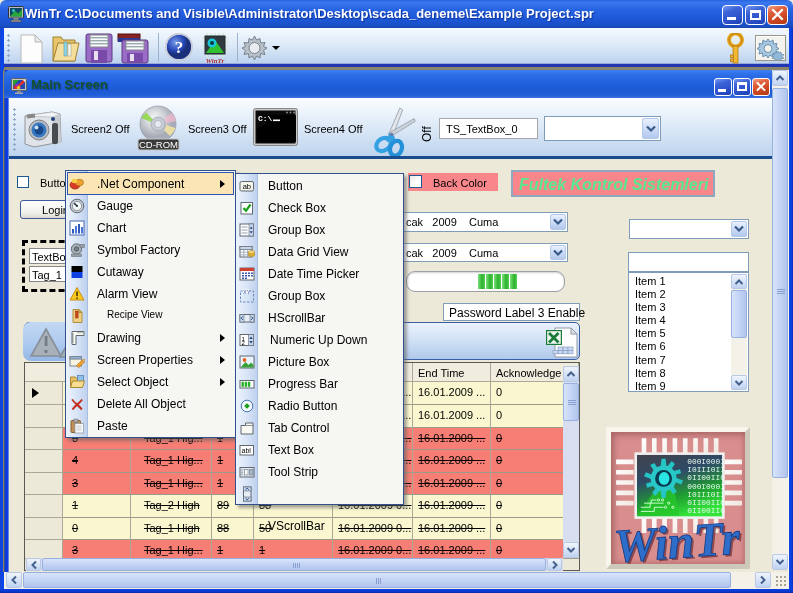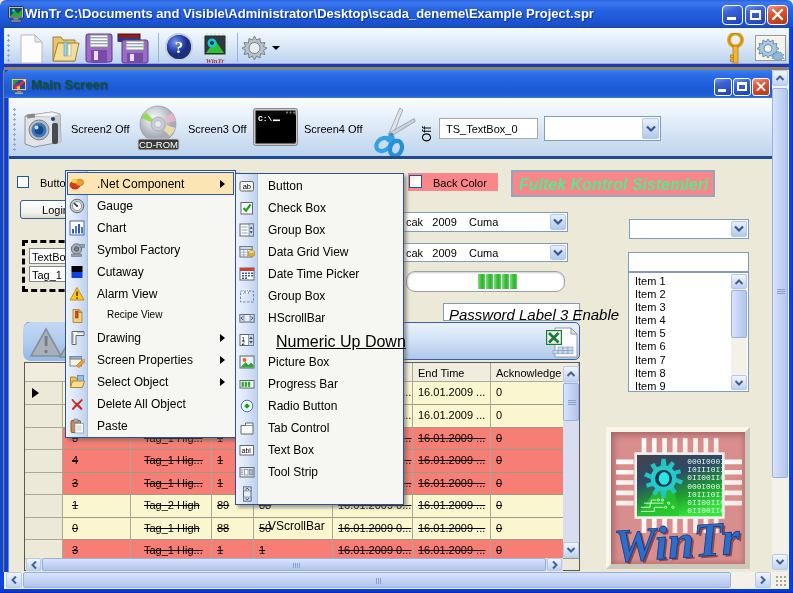--- a/index.html
+++ b/index.html
@@ -340,21 +340,21 @@
 
     <div class="abs" style="left:406px; top:271px; width:159px; height:21px; background:#fff; border:1px solid #9AA0A8; border-radius:9px; box-shadow:inset 0 1px 2px #D0D0D0;">
       <div style="position:absolute; left:71px; top:2px; width:7px; height:15px; background:linear-gradient(90deg,#7AE07A,#2CB22C 60%,#57D057);"></div>
       <div style="position:absolute; left:79px; top:2px; width:7px; height:15px; background:linear-gradient(90deg,#7AE07A,#2CB22C 60%,#57D057);"></div>
       <div style="position:absolute; left:87px; top:2px; width:7px; height:15px; background:linear-gradient(90deg,#7AE07A,#2CB22C 60%,#57D057);"></div>
       <div style="position:absolute; left:95px; top:2px; width:7px; height:15px; background:linear-gradient(90deg,#7AE07A,#2CB22C 60%,#57D057);"></div>
       <div style="position:absolute; left:103px; top:2px; width:7px; height:15px; background:linear-gradient(90deg,#7AE07A,#2CB22C 60%,#57D057);"></div>
     </div>
 
     <div class="abs" style="left:443px; top:303px; width:137px; height:18px; background:#fff; border:1px solid #7F9DB9;">
-      <div style="position:absolute; left:5px; top:2px; font-size:15px; white-space:nowrap;font-style:italic;">Password Label 3 Enable</div>
+      <div style="position:absolute; left:5px; top:2px; font-size:12px; white-space:nowrap;">Password Label 3 Enable</div>
     </div>
 
     <div class="abs" style="left:629px; top:219px; width:120px; height:20px; background:#fff; border:1px solid #7F9DB9;">
       <div class="xp-drop" style="width:16px;">
           <svg class="chev" width="11" height="7" viewBox="0 0 11 7">
             <path d="M1.5 1 L5.5 5 L9.5 1" stroke="#38588A" stroke-width="2.2" fill="none"></path>
           </svg>
         </div>
     </div>
     <div class="abs" style="left:628px; top:252px; width:121px; height:20px; background:#fff; border:1px solid #7F9DB9;"></div>
@@ -689,21 +689,21 @@
         <path d="M3.8 6.5 l-1.6 1.7 l1.6 1.7 M12.2 6.5 l1.6 1.7 l-1.6 1.7" stroke="#284878" stroke-width="1" fill="none"></path>
       </svg>
     <div class="abs" style="left:32px; top:137px; font-size:12px; white-space:nowrap;">HScrollBar</div>
     <svg class="abs" style="left:3px; top:158px;" width="16" height="16" viewBox="0 0 16 16">
         <rect x="1" y="2.5" width="13.5" height="11" fill="#fff" stroke="#606870"></rect>
         <text x="2.5" y="8.5" font-size="6" font-family="Liberation Sans">1</text>
         <text x="2.5" y="13" font-size="6" font-family="Liberation Sans">2</text>
         <rect x="9.5" y="2.5" width="5" height="11" fill="#C8D8F0" stroke="#606870" stroke-width="0.6"></rect>
         <path d="M12 4.5 l1.8 2.4 h-3.6 Z M12 11.5 l1.8 -2.4 h-3.6 Z" fill="#284878"></path>
       </svg>
-    <div class="abs" style="left:40px; top:159px; font-size:16px; white-space:nowrap;text-decoration:underline;">Numeric Up Down</div>
+    <div class="abs" style="left:34px; top:159px; font-size:12px; white-space:nowrap;">Numeric Up Down</div>
     <svg class="abs" style="left:3px; top:180px;" width="16" height="16" viewBox="0 0 16 16">
         <rect x="1" y="2" width="14" height="12" fill="#E8F2FA" stroke="#606870"></rect>
         <circle cx="5.5" cy="6" r="1.9" fill="#E86020"></circle>
         <path d="M1.5 13.5 L6.5 8 L9.5 11 L12 8.5 L14.5 11 V13.5 Z" fill="#38A038"></path>
       </svg>
     <div class="abs" style="left:32px; top:181px; font-size:12px; white-space:nowrap;">Picture Box</div>
     <svg class="abs" style="left:3px; top:202px;" width="16" height="16" viewBox="0 0 16 16">
         <rect x="1" y="4.5" width="14" height="7.5" fill="#fff" stroke="#606870"></rect>
         <g fill="#28B028">
           <rect x="2.5" y="5.8" width="2.4" height="5"></rect>

